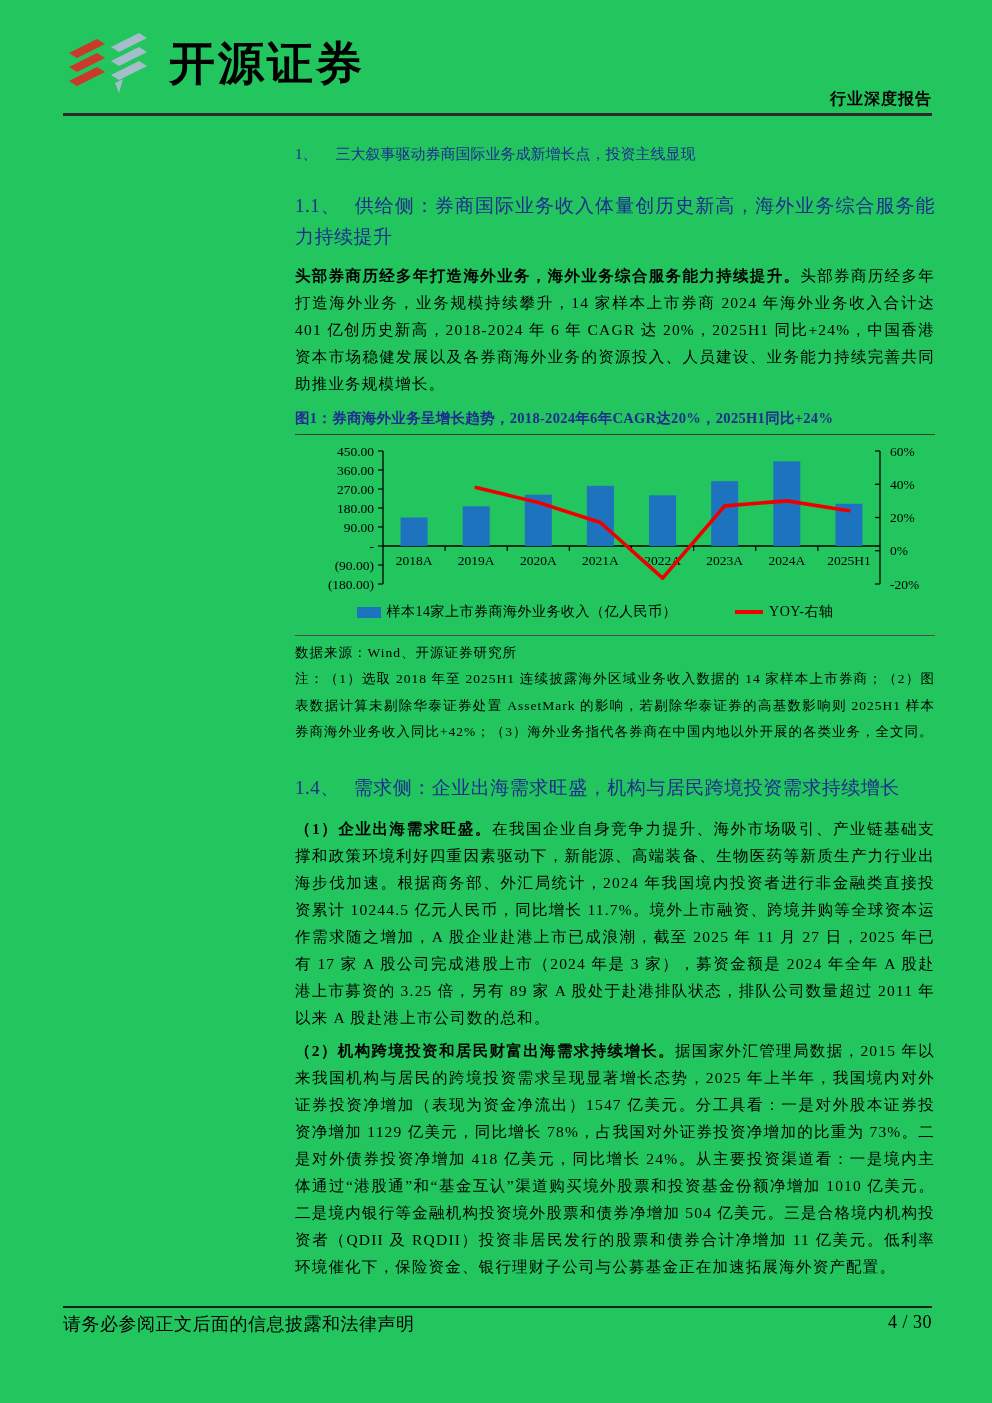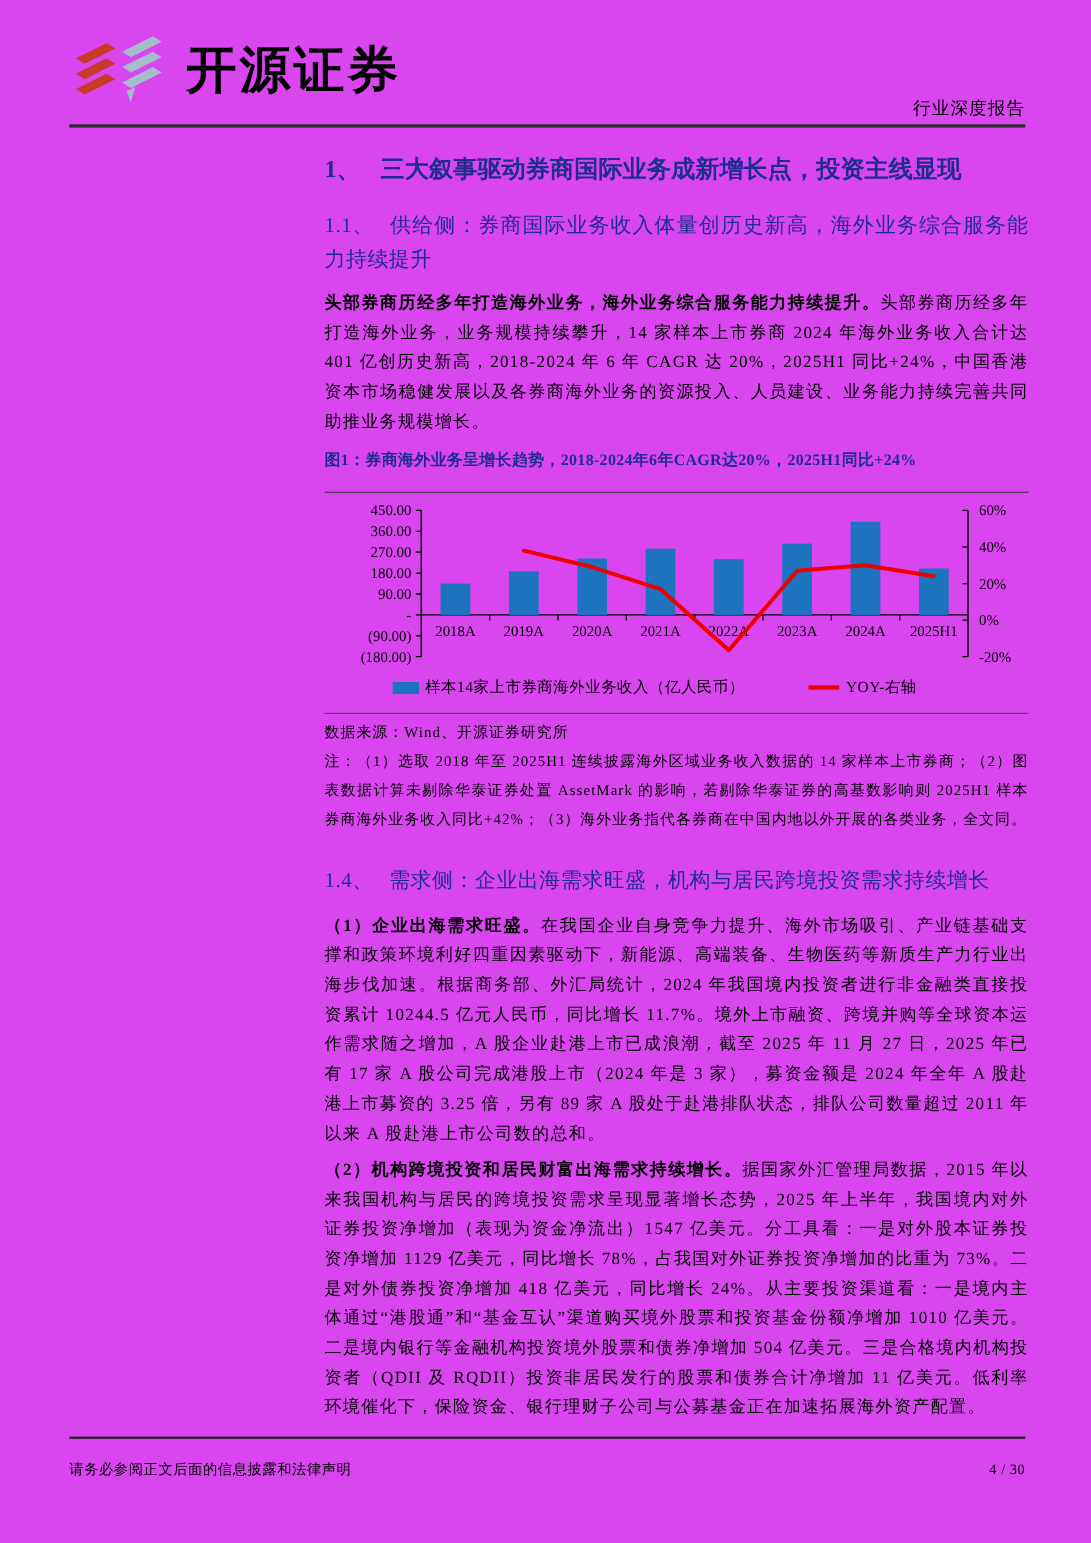--- a/index.html
+++ b/index.html
@@ -1,55 +1,55 @@
 <!DOCTYPE html>
 <html><head>
 <meta charset="utf-8">
 <style>
   html,body{margin:0;padding:0;background:#fff;}
   .page{
     position:relative;
     width:992px;height:1403px;
-    background:#d946ef;
+    background:#22c55e;
     font-family:"Liberation Serif","DejaVu Serif",serif;
     color:#000;
     overflow:hidden;
   }
   
   .header{position:absolute;left:63px;right:60px;top:0;height:113px;border-bottom:3px solid #2b2b2b;}
   .brand-row{position:absolute;left:0;top:27px;display:flex;align-items:center;}
   .brand-logo{width:104px;height:72px;flex:0 0 auto;}
   .brand-name{
     font-family:"Liberation Sans","DejaVu Sans",sans-serif;
     font-weight:bold;font-size:46px;letter-spacing:3px;line-height:1;margin-left:2px;color:#000;
   }
-  .doc-type{position:absolute;right:0;bottom:3px;font-weight:normal;font-size:16px;letter-spacing:1px;}
+  .doc-type{position:absolute;right:0;bottom:3px;font-weight:bold;font-size:16px;letter-spacing:1px;}
   
   .main{position:absolute;left:295px;top:113px;width:640px;}
-  .h1{margin:26px 0 12px 0;font-size:22px;font-weight:bold;color:#1f2c8f;line-height:30px;white-space:nowrap;}
+  .h1{margin:26px 0 12px 0;font-size:15px;font-weight:normal;color:#1f2c8f;line-height:30px;white-space:nowrap;}
   .h1 .num{margin-right:18px;}
   .h2{margin:21px 0 0 0;font-size:19px;font-weight:normal;color:#1f2c8f;line-height:31px;text-align:justify;letter-spacing:0.5px;}
   .h2 .num{margin-right:14px;}
   .para{margin:10px 0 0 0;font-size:15.5px;line-height:27px;text-align:justify;letter-spacing:1.2px;}
   .para .lead{font-weight:bold;}
   
   .figure{margin-top:12px;}
-  .fig-title{font-size:14.5px;font-weight:bold;color:#1f2c8f;letter-spacing:0.3px;padding-bottom:19px;border-bottom:1.5px solid #3a3a3a;}
+  .fig-title{font-size:14.5px;font-weight:bold;color:#1f2c8f;letter-spacing:0.3px;padding-bottom:6px;border-bottom:1.5px solid #3a3a3a;}
   .fig-chart{display:block;margin-top:8px;width:640px;height:152px;}
   .legend{display:flex;justify-content:center;align-items:flex-start;gap:58px;margin-top:8px;transform:translateX(-20px);
           font-size:14px;letter-spacing:0.5px;}
   .legend-item{display:flex;align-items:center;}
   .swatch-bar{display:inline-block;width:24px;height:11px;margin-right:6px;}
   .swatch-line{display:inline-block;width:28px;height:3.5px;margin-right:6px;}
   .fig-bottom-rule{border-top:1.5px solid #4a4a4a;margin-top:14px;}
   .fig-source{margin-top:8px;font-size:13.5px;letter-spacing:1px;}
   .fig-note{margin-top:4px;font-size:13.5px;line-height:26.5px;text-align:justify;letter-spacing:1px;}
   
   .footer{position:absolute;left:63px;right:60px;top:1306px;border-top:2.5px solid #1d1d1d;
-          display:flex;justify-content:space-between;padding-top:19px;font-size:13px;letter-spacing:0.5px;align-items:center;}
+          display:flex;justify-content:space-between;padding-top:4px;font-size:18px;letter-spacing:0.5px;}
 </style>
 </head>
 <body>
 
 <div class="page">
 
   <div class="header">
     <div class="brand-row">
       <svg class="brand-logo" viewBox="0 0 104 72">
         <g id="logo-red" fill="#C93A2B">

